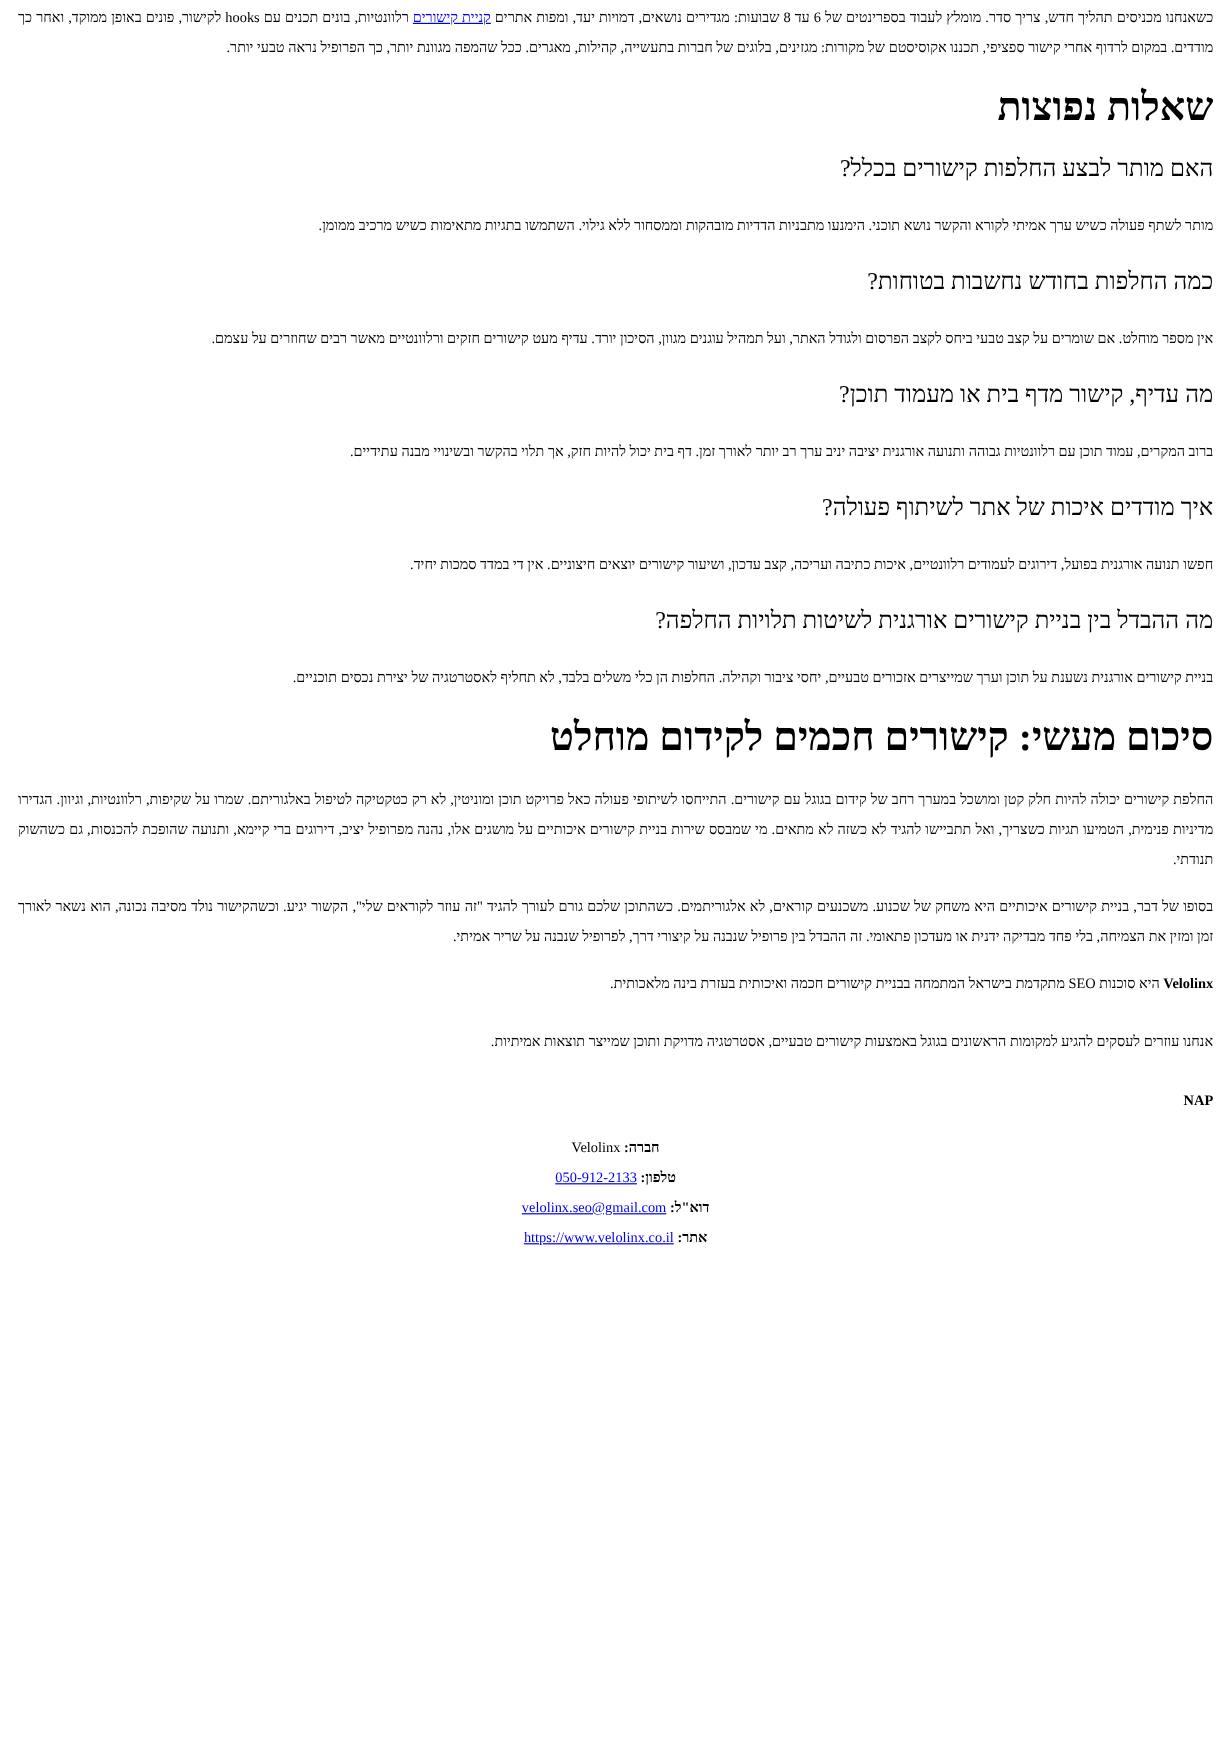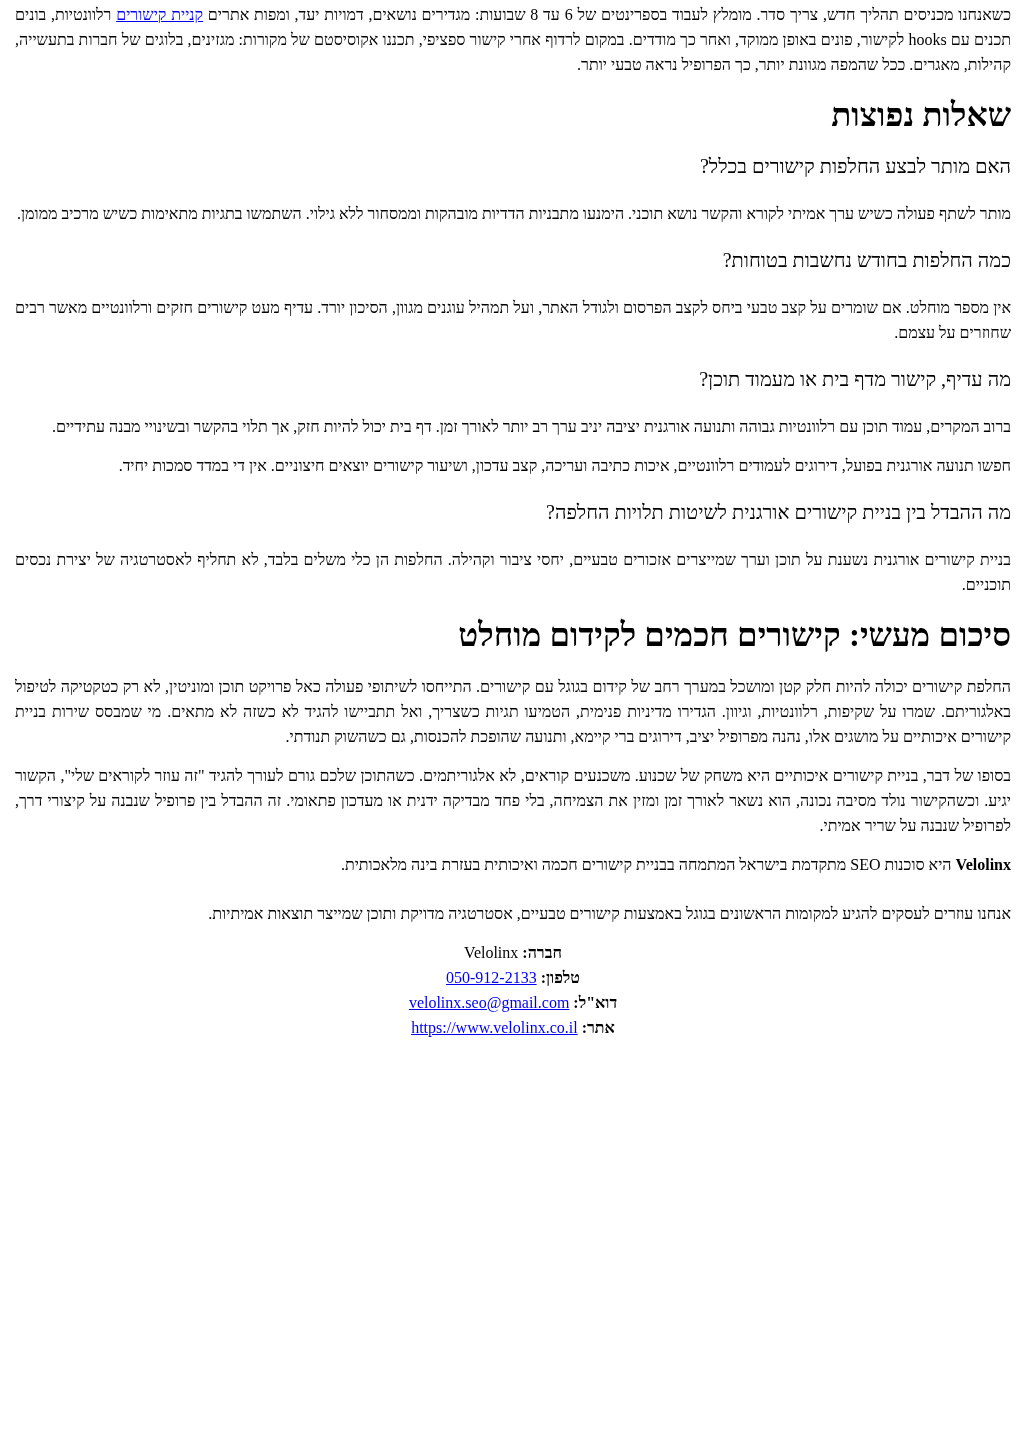--- a/index.html
+++ b/index.html
@@ -12,21 +12,21 @@
     height: 1448px;
     color: #000000;
     font-family: "Liberation Serif", "DejaVu Serif", serif;
     direction: rtl;
     overflow: hidden;
   }
   .page {
     padding: 2px 13px 0 15px;
   }
   p {
-    font-size: 16px;
+    font-size: 12px;
     line-height: 25px;
     margin: 0 0 14px 0;
     text-align: justify;
   }
   h2 {
     font-size: 33px;
     line-height: 33px;
     margin: 22px 0 22px 0;
     font-weight: bold;
     text-align: right;
@@ -67,37 +67,41 @@
 
   <h3>האם מותר לבצע החלפות קישורים בכלל?</h3>
   <p>מותר לשתף פעולה כשיש ערך אמיתי לקורא והקשר נושא תוכני. הימנעו מתבניות הדדיות מובהקות וממסחור ללא גילוי. השתמשו בתגיות מתאימות כשיש מרכיב ממומן.</p>
 
   <h3>כמה החלפות בחודש נחשבות בטוחות?</h3>
   <p>אין מספר מוחלט. אם שומרים על קצב טבעי ביחס לקצב הפרסום ולגודל האתר, ועל תמהיל עוגנים מגוון, הסיכון יורד. עדיף מעט קישורים חזקים ורלוונטיים מאשר רבים שחוזרים על עצמם.</p>
 
   <h3>מה עדיף, קישור מדף בית או מעמוד תוכן?</h3>
   <p>ברוב המקרים, עמוד תוכן עם רלוונטיות גבוהה ותנועה אורגנית יציבה יניב ערך רב יותר לאורך זמן. דף בית יכול להיות חזק, אך תלוי בהקשר ובשינויי מבנה עתידיים.</p>
 
+  <h3>איך מודדים איכות של אתר לשיתוף פעולה?</h3>
   <p>חפשו תנועה אורגנית בפועל, דירוגים לעמודים רלוונטיים, איכות כתיבה ועריכה, קצב עדכון, ושיעור קישורים יוצאים חיצוניים. אין די במדד סמכות יחיד.</p>
 
   <h3>מה ההבדל בין בניית קישורים אורגנית לשיטות תלויות החלפה?</h3>
   <p>בניית קישורים אורגנית נשענת על תוכן וערך שמייצרים אזכורים טבעיים, יחסי ציבור וקהילה. החלפות הן כלי משלים בלבד, לא תחליף לאסטרטגיה של יצירת נכסים תוכניים.</p>
 
   <h2>סיכום מעשי: קישורים חכמים לקידום מוחלט</h2>
 
   <p>החלפת קישורים יכולה להיות חלק קטן ומושכל במערך רחב של קידום בגוגל עם קישורים. התייחסו לשיתופי פעולה כאל פרויקט תוכן ומוניטין, לא רק כטקטיקה לטיפול באלגוריתם. שמרו על שקיפות, רלוונטיות, וגיוון. הגדירו מדיניות פנימית, הטמיעו תגיות כשצריך, ואל תתביישו להגיד לא כשזה לא מתאים. מי שמבסס שירות בניית קישורים איכותיים על מושגים אלו, נהנה מפרופיל יציב, דירוגים ברי קיימא, ותנועה שהופכת להכנסות, גם כשהשוק תנודתי.</p>
 
   <p>בסופו של דבר, בניית קישורים איכותיים היא משחק של שכנוע. משכנעים קוראים, לא אלגוריתמים. כשהתוכן שלכם גורם לעורך להגיד "זה עוזר לקוראים שלי", הקשור יגיע. וכשהקישור נולד מסיבה נכונה, הוא נשאר לאורך זמן ומזין את הצמיחה, בלי פחד מבדיקה ידנית או מעדכון פתאומי. זה ההבדל בין פרופיל שנבנה על קיצורי דרך, לפרופיל שנבנה על שריר אמיתי.</p>
 
   <p>
     <strong>Velolinx</strong><span> היא סוכנות SEO מתקדמת בישראל המתמחה בבניית קישורים חכמה ואיכותית בעזרת בינה מלאכותית.</span>
   </p>
 
   <p class="mt-extra">אנחנו עוזרים לעסקים להגיע למקומות הראשונים בגוגל באמצעות קישורים טבעיים, אסטרטגיה מדויקת ותוכן שמייצר תוצאות אמיתיות.</p>
 
+  <p class="nap-heading">
+    <strong>NAP</strong>
+  </p>
 
   <p class="nap-block">
     <span><strong>חברה:</strong> <span>Velolinx</span></span><br>
     <span><strong>טלפון:</strong> <a href="#" class="link" dir="ltr">050-912-2133</a></span><br>
     <span><strong>דוא"ל:</strong> <a href="#" class="link" dir="ltr">velolinx.seo@gmail.com</a></span><br>
     <span><strong>אתר:</strong> <a href="#" class="link" dir="ltr">https://www.velolinx.co.il</a></span>
   </p>
 
 </div>
 

